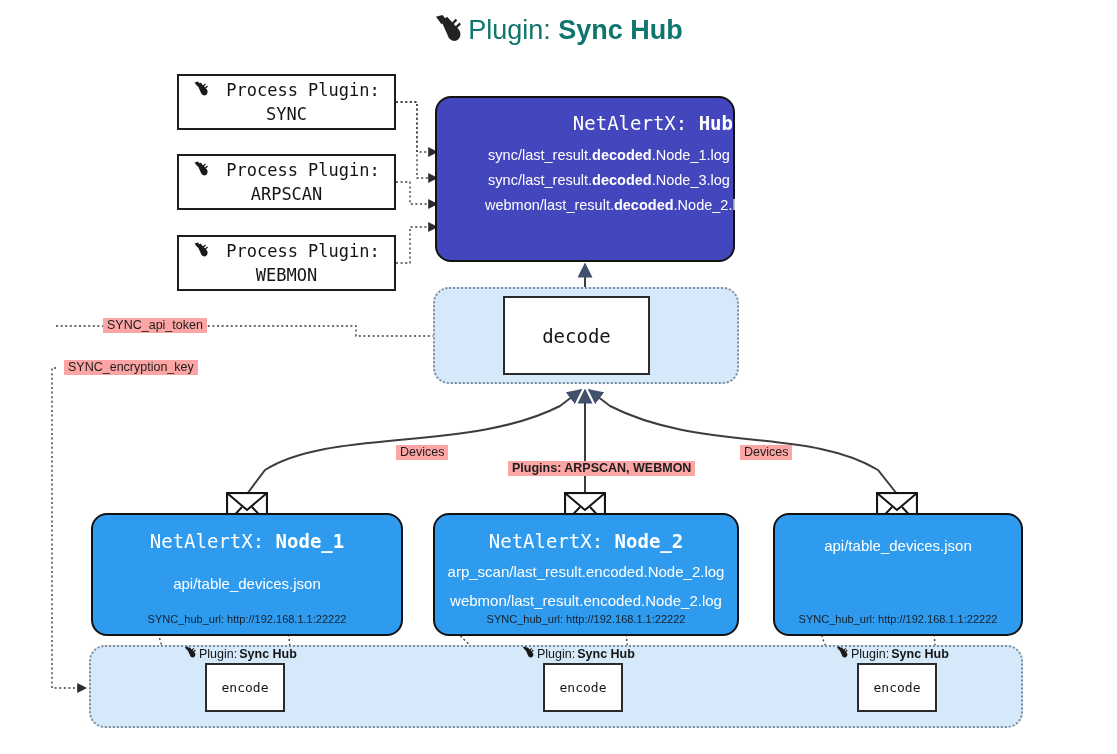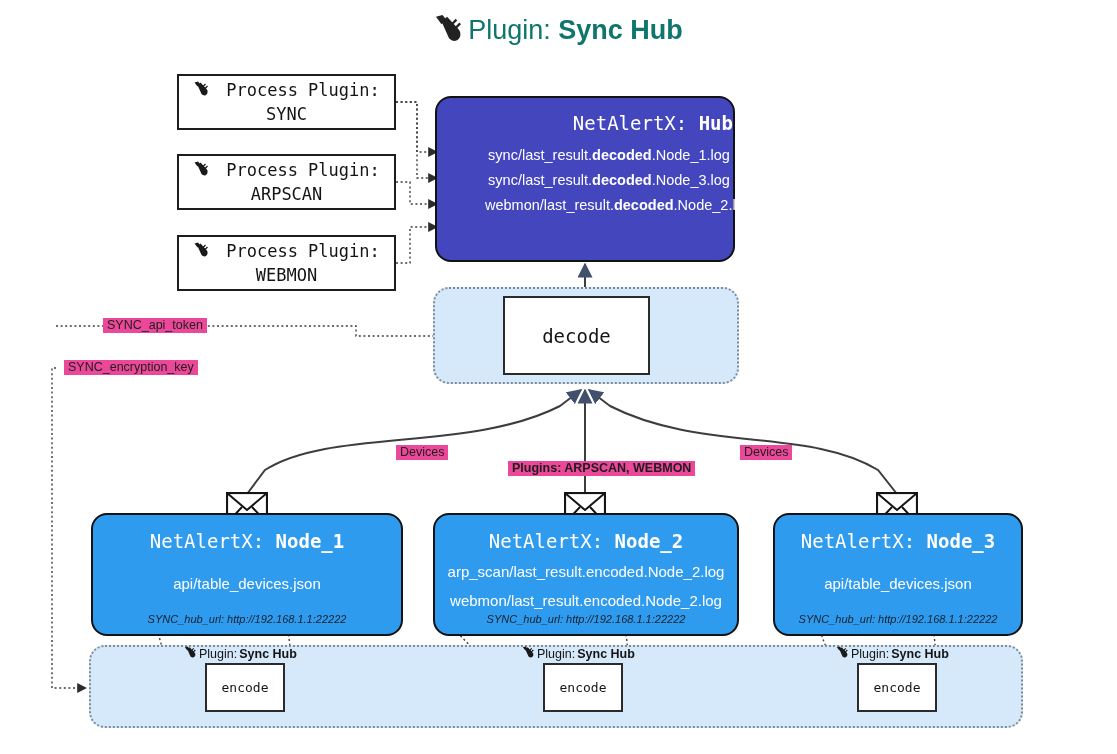--- a/index.html
+++ b/index.html
@@ -48,25 +48,25 @@
   .wbox.encode{font-size:13px;}
 
   
   .node{position:absolute;background:#2f9bef;border:2px solid #121212;
         border-radius:16px;box-sizing:border-box;color:#ffffff;}
   .node .hdr{text-align:center;font-family:"DejaVu Sans Mono","Liberation Mono",monospace;
              font-size:19px;line-height:24px;margin-top:14px;white-space:nowrap;}
   .node .hdr b{font-weight:bold;}
   .node .line{font-size:15px;line-height:29px;white-space:nowrap;text-align:center;}
   .node .foot{position:absolute;left:0;right:0;bottom:8px;text-align:center;
-              font-size:11px;line-height:14px;color:#14202b;white-space:nowrap;font-style:italic;}
+              font-size:11px;line-height:14px;color:#14202b;white-space:nowrap;}
 
   
   .elabel{position:absolute;font-size:12.5px;line-height:15px;color:#1d1d1d;
-          background:#ec4899;padding:0 4px;white-space:nowrap;}
+          background:#fca5a5;padding:0 4px;white-space:nowrap;}
 
   
   .pcap{position:absolute;font-size:12.5px;line-height:15px;color:#141414;
         white-space:nowrap;display:flex;align-items:center;gap:2px;}
   .pcap b{font-weight:bold;}
 
   .plugicon{display:inline-block;width:17px;height:15px;}
   .plugicon.sm{width:13px;height:12px;}
   .plugicon.big{width:30px;height:28px;}
 </style>
@@ -254,23 +254,20 @@
   <div class="node" style="left:433px;top:513px;width:306px;height:123px;">
     <div class="hdr">
       <span>NetAlertX: </span><b>Node_2</b>
     </div>
     <div class="line" style="margin-top:4px;">arp_scan/last_result.encoded.Node_2.log</div>
     <div class="line">webmon/last_result.encoded.Node_2.log</div>
     <div class="foot">SYNC_hub_url: http://192.168.1.1:22222</div>
   </div>
 
   <div class="node" style="left:773px;top:513px;width:250px;height:123px;">
-    <div class="hdr">
-      <span>NetAlertX: </span><b>Node_3</b>
-    </div>
     <div class="line" style="margin-top:16px;">api/table_devices.json</div>
     <div class="foot">SYNC_hub_url: http://192.168.1.1:22222</div>
   </div>
 
   <div class="zone" style="left:89px;top:645px;width:934px;height:83px;"></div>
 
   <div class="pcap" style="left:184px;top:646px;">
     <span>
       <svg class="plugicon sm" viewBox="0 0 32 30">
         <g fill="#1a1a1a">

